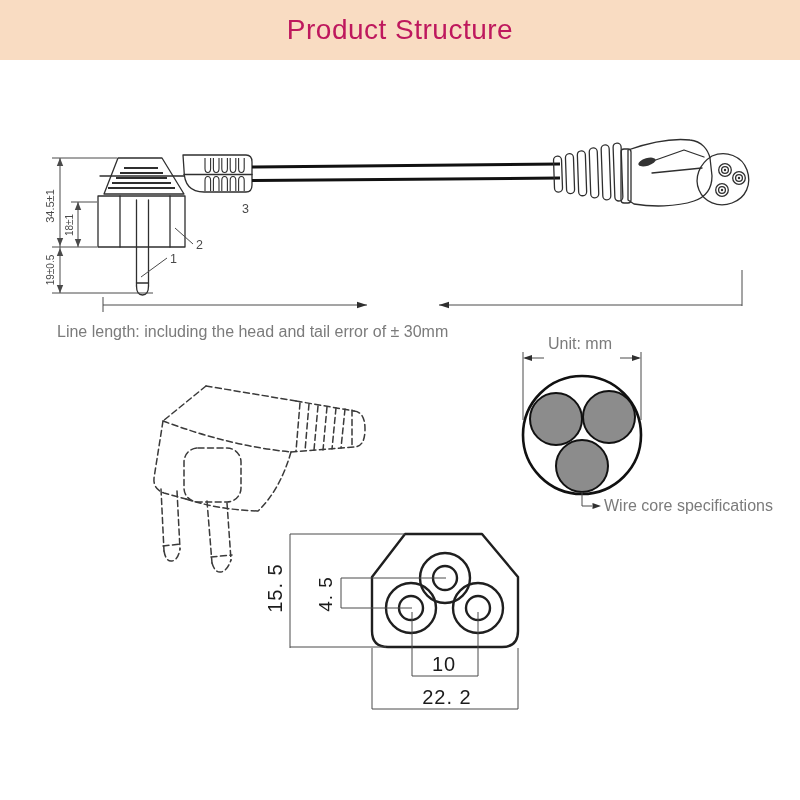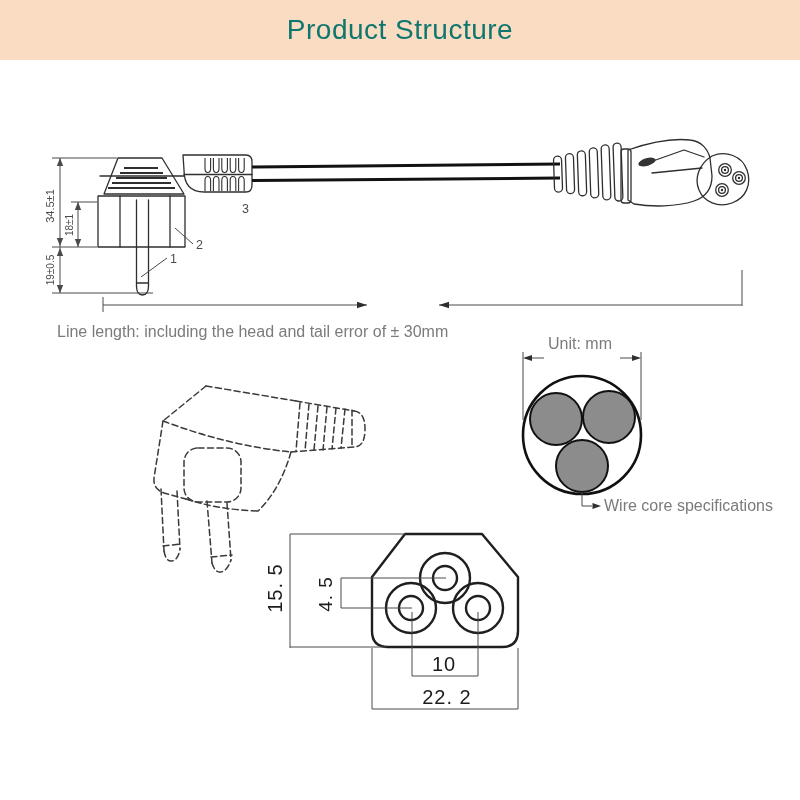--- a/index.html
+++ b/index.html
@@ -1,20 +1,20 @@
 <!DOCTYPE html>
 <html><head>
 <meta charset="utf-8">
 <style>
   html,body{margin:0;padding:0;background:#ffffff;}
   .page{position:relative;width:800px;height:800px;background:#ffffff;overflow:hidden;
         font-family:"Liberation Sans", sans-serif;}
   .banner{position:absolute;left:0;top:0;width:800px;height:60px;background:#f9dcc2;}
   .banner .title{display:block;width:100%;text-align:center;line-height:60px;
-        font-size:28px;color:#0f766e;letter-spacing:.5px;}
+        font-size:28px;color:#be185d;letter-spacing:.5px;}
   svg.diagram{position:absolute;left:0;top:0;width:800px;height:800px;}
   svg text{font-family:"Liberation Sans", sans-serif;}
   .ink{stroke:#2f2f2f;fill:none;stroke-width:1.3;stroke-linecap:round;stroke-linejoin:round;}
   .thick{stroke:#111;stroke-width:3;fill:none;}
   .dim{stroke:#4a4a4a;stroke-width:1;fill:none;}
   .dimtxt{fill:#4a4a4a;}
   .muted{fill:#7b7b7b;}
   .dash{stroke:#3a3a3a;stroke-width:1.5;fill:none;stroke-dasharray:6 3.5;stroke-linecap:round;stroke-linejoin:round;}
   .bold-ink{stroke:#1f1f1f;stroke-width:2.4;fill:none;stroke-linejoin:round;}
 </style>

